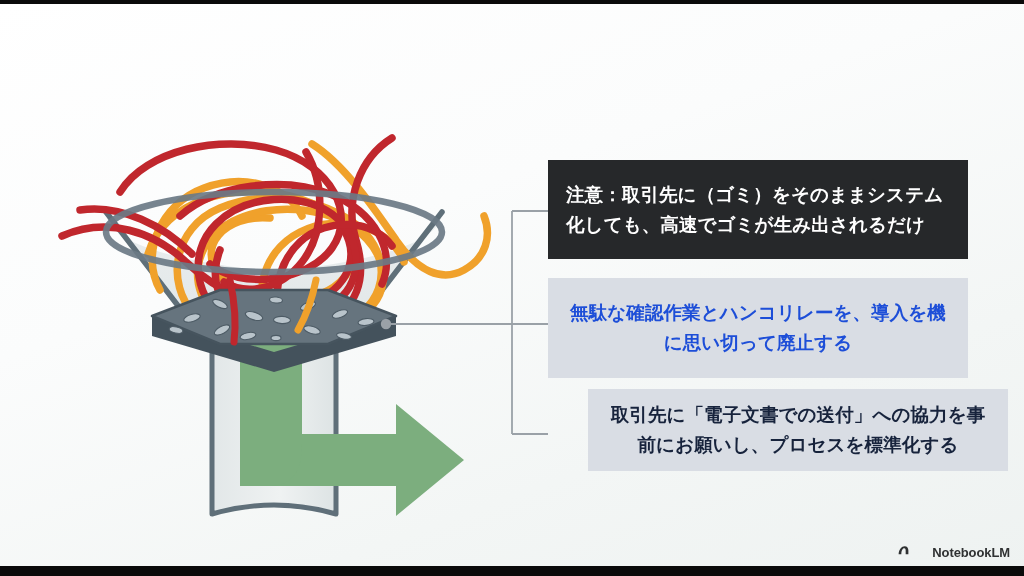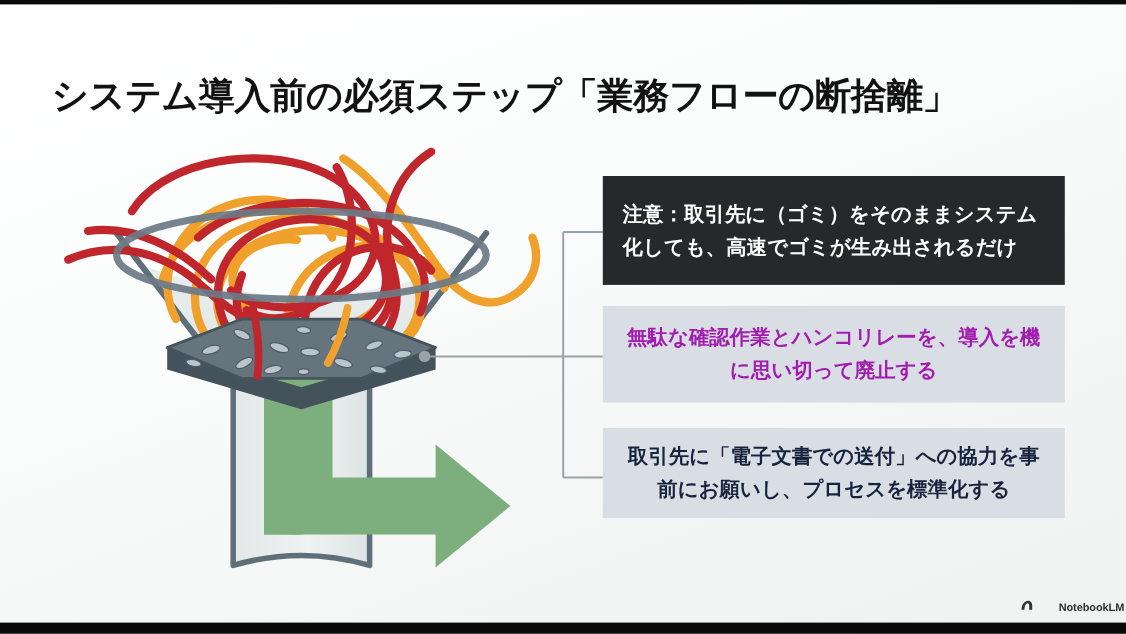--- a/index.html
+++ b/index.html
@@ -85,55 +85,55 @@
   #callout-1 {
     top: 160px;
     height: 99px;
     background: #26282a;
     color: #ffffff;
     text-align: left;
     justify-content: flex-start;
   }
   #callout-2 {
     top: 278px;
-    height: 88px;
+    height: 100px;
     background: #d9dde4;
-    color: #a21caf;
+    color: #1d4ed8;
   }
   #callout-3 {
     top: 389px;
     height: 82px;
     background: #d9dde4;
     color: #17233c;
+    margin-left: 40px;
   }
 
   
   #watermark {
     position: absolute;
-    right: 2px;
+    right: 14px;
     bottom: 16px;
     display: flex;
     align-items: center;
     gap: 22px;
     color: #2f3132;
-    font-size: 10px;
+    font-size: 13px;
     font-weight: 700;
     letter-spacing: -0.1px;
     z-index: 30;
   }
   #watermark .wm-icon { display: block; }
 </style>
 </head>
 <body>
 
 <div id="slide">
 
   <div class="bar-top"></div>
 
-  <h1 id="title">システム導入前の必須ステップ「業務フローの断捨離」</h1>
 
   <div id="illustration">
     <svg viewBox="0 0 460 436" xmlns="http://www.w3.org/2000/svg">
       <defs>
         <linearGradient id="glassGrad" x1="0" y1="0" x2="0" y2="1">
           <stop offset="0%" stop-color="#e9edee" stop-opacity="0.95"></stop>
           <stop offset="100%" stop-color="#dfe5e6" stop-opacity="0.95"></stop>
         </linearGradient>
         <linearGradient id="stemGrad" x1="0" y1="0" x2="1" y2="0">
           <stop offset="0%" stop-color="#e2e7e8"></stop>

